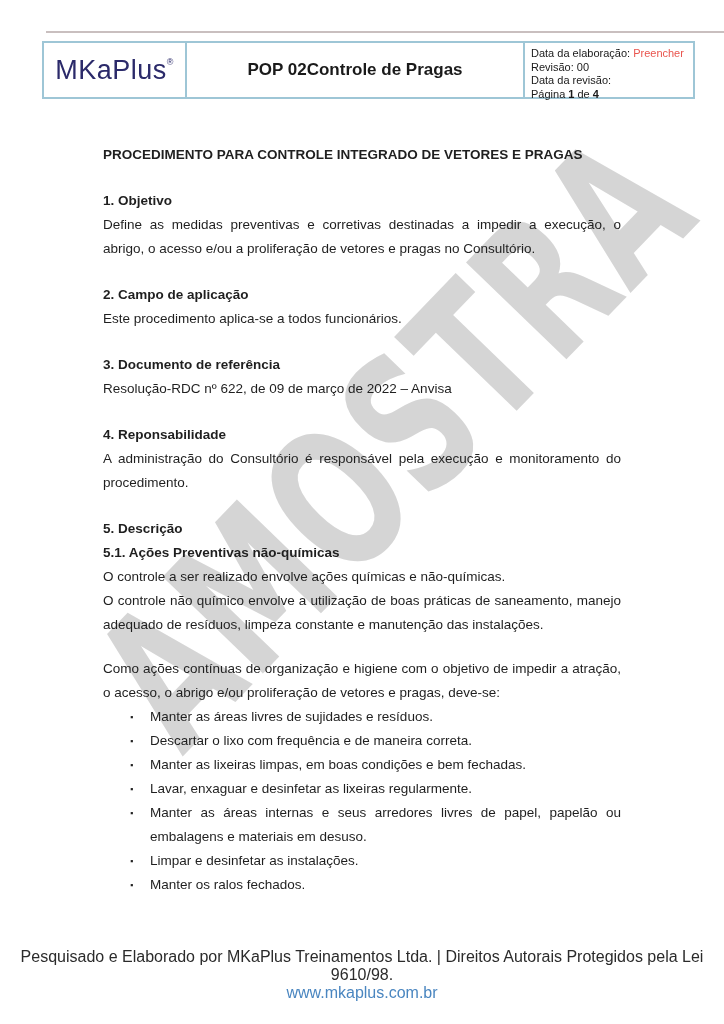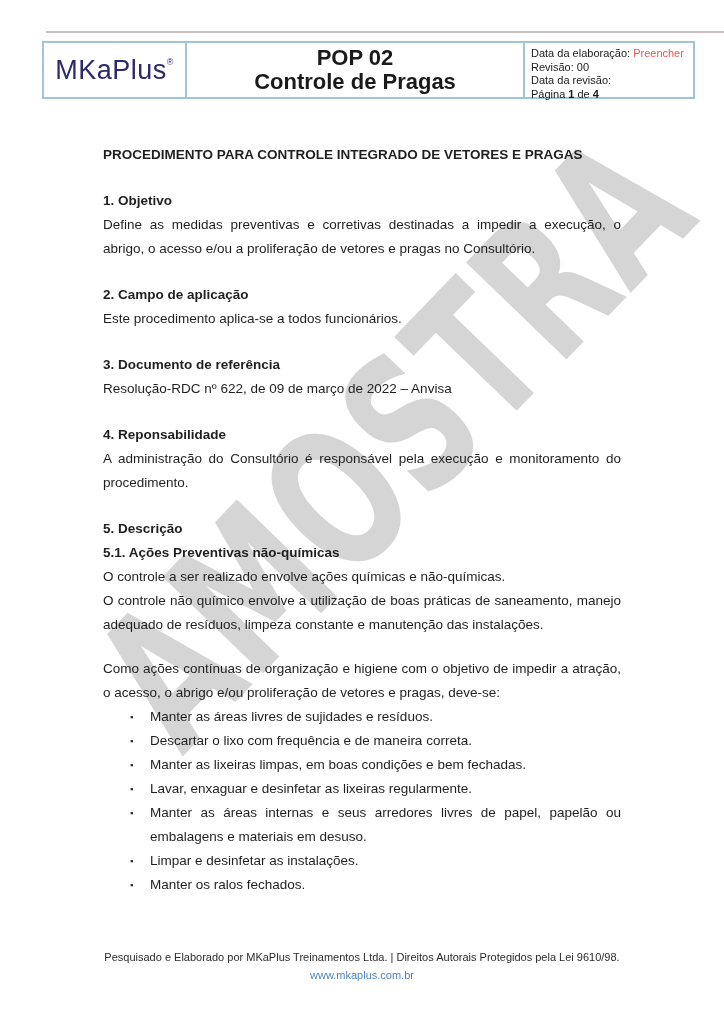--- a/index.html
+++ b/index.html
@@ -29,23 +29,23 @@
   .cell:last-child { border-right: none; }
   .cell-logo {
     width: 143px; display: flex; align-items: center; justify-content: center;
   }
   .logo-text {
     font-family: "Liberation Sans", sans-serif;
     font-size: 27px; color: #2b2a6a; letter-spacing: 0.5px; font-weight: 400;
   }
   .logo-reg { font-size: 9px; vertical-align: 14px; color: #2b2a6a; }
   .cell-title {
-    flex: 1; display: flex; flex-direction: column;
+    flex: 1; display: flex; flex-direction: row;
     align-items: center; justify-content: center;
-    font-weight: bold; font-size: 22px; line-height: 24px; color: #1a1a1a;
+    font-weight: bold; font-size: 17px; line-height: 24px; color: #1a1a1a;
   }
   .cell-meta {
     width: 168px; padding: 4px 6px;
     font-size: 11px; line-height: 13.5px; color: #1a1a1a;
   }
   .meta-line { white-space: nowrap; }
   .red { color: #e9544d; }
   .b { font-weight: bold; }
 
   
@@ -76,21 +76,21 @@
     padding-left: 27px;
   }
   ul.bullets .blt {
     width: 20px; flex: 0 0 20px; font-size: 9px; line-height: 24px;
   }
   ul.bullets .blt-text { flex: 1; text-align: justify; }
 
   
   .footer {
     position: absolute; left: 0; right: 0; top: 948px;
-    text-align: center; font-size: 11px; line-height: 18px; color: #2b2b2b;
+    text-align: center; font-size: 16px; line-height: 18px; color: #2b2b2b;
     z-index: 2;
   }
   .footer a {
     color: #4a86c0; cursor: pointer;
   }
 </style>
 </head>
 <body>
 
 <div class="page">

